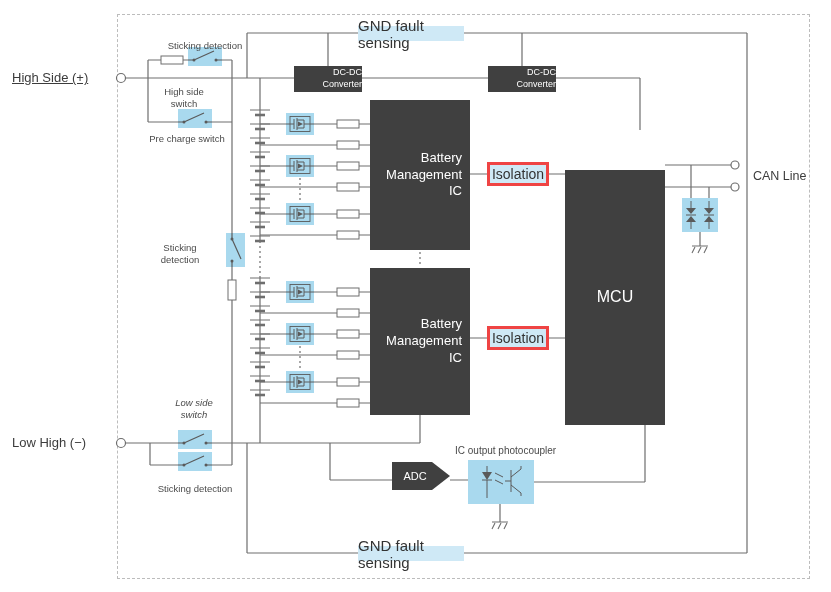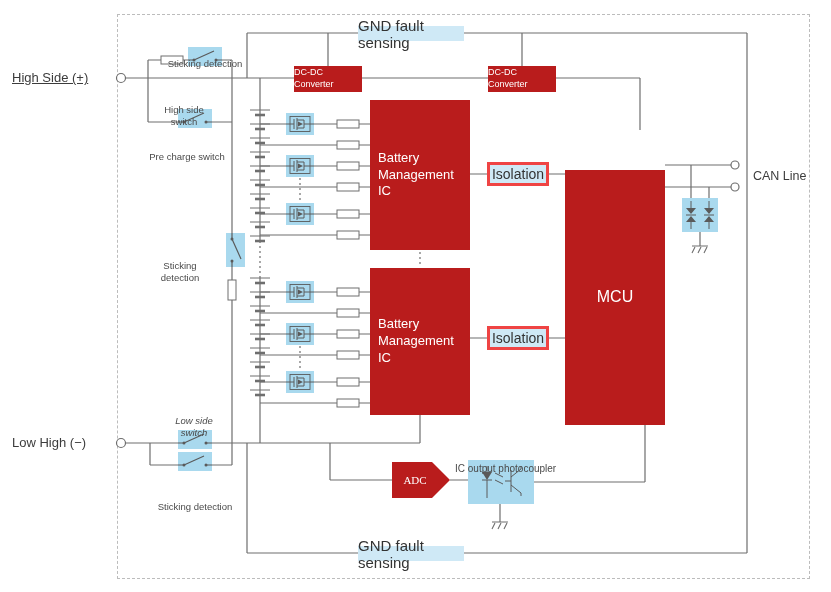--- a/index.html
+++ b/index.html
@@ -1,30 +1,30 @@
 <!DOCTYPE html>
 <html><head>
 <meta charset="utf-8">
 <style>
   html,body{margin:0;padding:0;background:#fff;}
   .stage{position:relative;width:831px;height:592px;background:#fff;overflow:hidden;
          font-family:"Liberation Sans",sans-serif;}
   .boundary{position:absolute;left:117px;top:14px;width:691px;height:563px;
             border:1px dashed #bcbcbc;}
   svg.wires{position:absolute;left:0;top:0;}
-  .block{position:absolute;background:#b91c1c;color:#fff;display:flex;align-items:center;
-         justify-content:center;text-align:left;box-sizing:border-box;line-height:1.3;}
+  .block{position:absolute;background:#404040;color:#fff;display:flex;align-items:center;
+         justify-content:center;text-align:right;box-sizing:border-box;line-height:1.3;}
   .badge{position:absolute;background:#cfe9f6;color:#333;font-size:15px;display:flex;
          align-items:center;justify-content:center;}
   .isolation{position:absolute;background:#cfe9f6;color:#333;border:3px solid #ef4444;
              box-sizing:border-box;display:flex;align-items:center;justify-content:center;
              font-size:14px;}
   .adc{clip-path:polygon(0 0,69% 0,100% 50%,69% 100%,0 100%);padding-right:12px;
        font-size:11px;}
-  .slabel{position:absolute;font-size:9.5px;color:#4a4a4a;text-align:center;line-height:1.25;margin-top:18px;}
+  .slabel{position:absolute;font-size:9.5px;color:#4a4a4a;text-align:center;line-height:1.25;}
   .biglabel{position:absolute;font-size:13px;color:#3c3c3c;}
   .canlabel{position:absolute;font-size:12.5px;color:#3c3c3c;}
 </style>
 </head>
 <body>
 
 <div class="stage">
 
   <div class="boundary"></div>
 
@@ -178,21 +178,21 @@
       <circle cx="735" cy="165" r="4"></circle>
       <circle cx="735" cy="187" r="4"></circle>
     </g>
   </svg>
 
   <div class="block" style="left:294px;top:66px;width:68px;height:26px;font-size:9px;">DC-DC Converter</div>
   <div class="block" style="left:488px;top:66px;width:68px;height:26px;font-size:9px;">DC-DC Converter</div>
   <div class="block" style="left:370px;top:100px;width:100px;height:150px;font-size:13px;padding:0 8px;">Battery Management IC</div>
   <div class="block" style="left:370px;top:268px;width:100px;height:147px;font-size:13px;padding:0 8px;">Battery Management IC</div>
   <div class="block" style="left:565px;top:130px;width:100px;height:255px;font-size:16px;margin-top:40px;">MCU</div>
-  <div class="block adc" style="left:392px;top:462px;width:58px;height:36px;font-family:Liberation Serif, serif;">ADC</div>
+  <div class="block adc" style="left:392px;top:462px;width:58px;height:28px;">ADC</div>
 
   <div class="isolation" style="left:487px;top:162px;width:62px;height:24px;">Isolation</div>
   <div class="isolation" style="left:487px;top:326px;width:62px;height:24px;">Isolation</div>
 
   <div class="badge" style="left:358px;top:26px;width:106px;height:15px;">GND fault sensing</div>
   <div class="badge" style="left:358px;top:546px;width:106px;height:15px;">GND fault sensing</div>
 
   <div class="biglabel" style="left:12px;top:70px;text-decoration:underline;">High Side (+)</div>
   <div class="biglabel" style="left:12px;top:435px;">Low High (−)</div>
   <div class="canlabel" style="left:753px;top:169px;">CAN Line</div>

